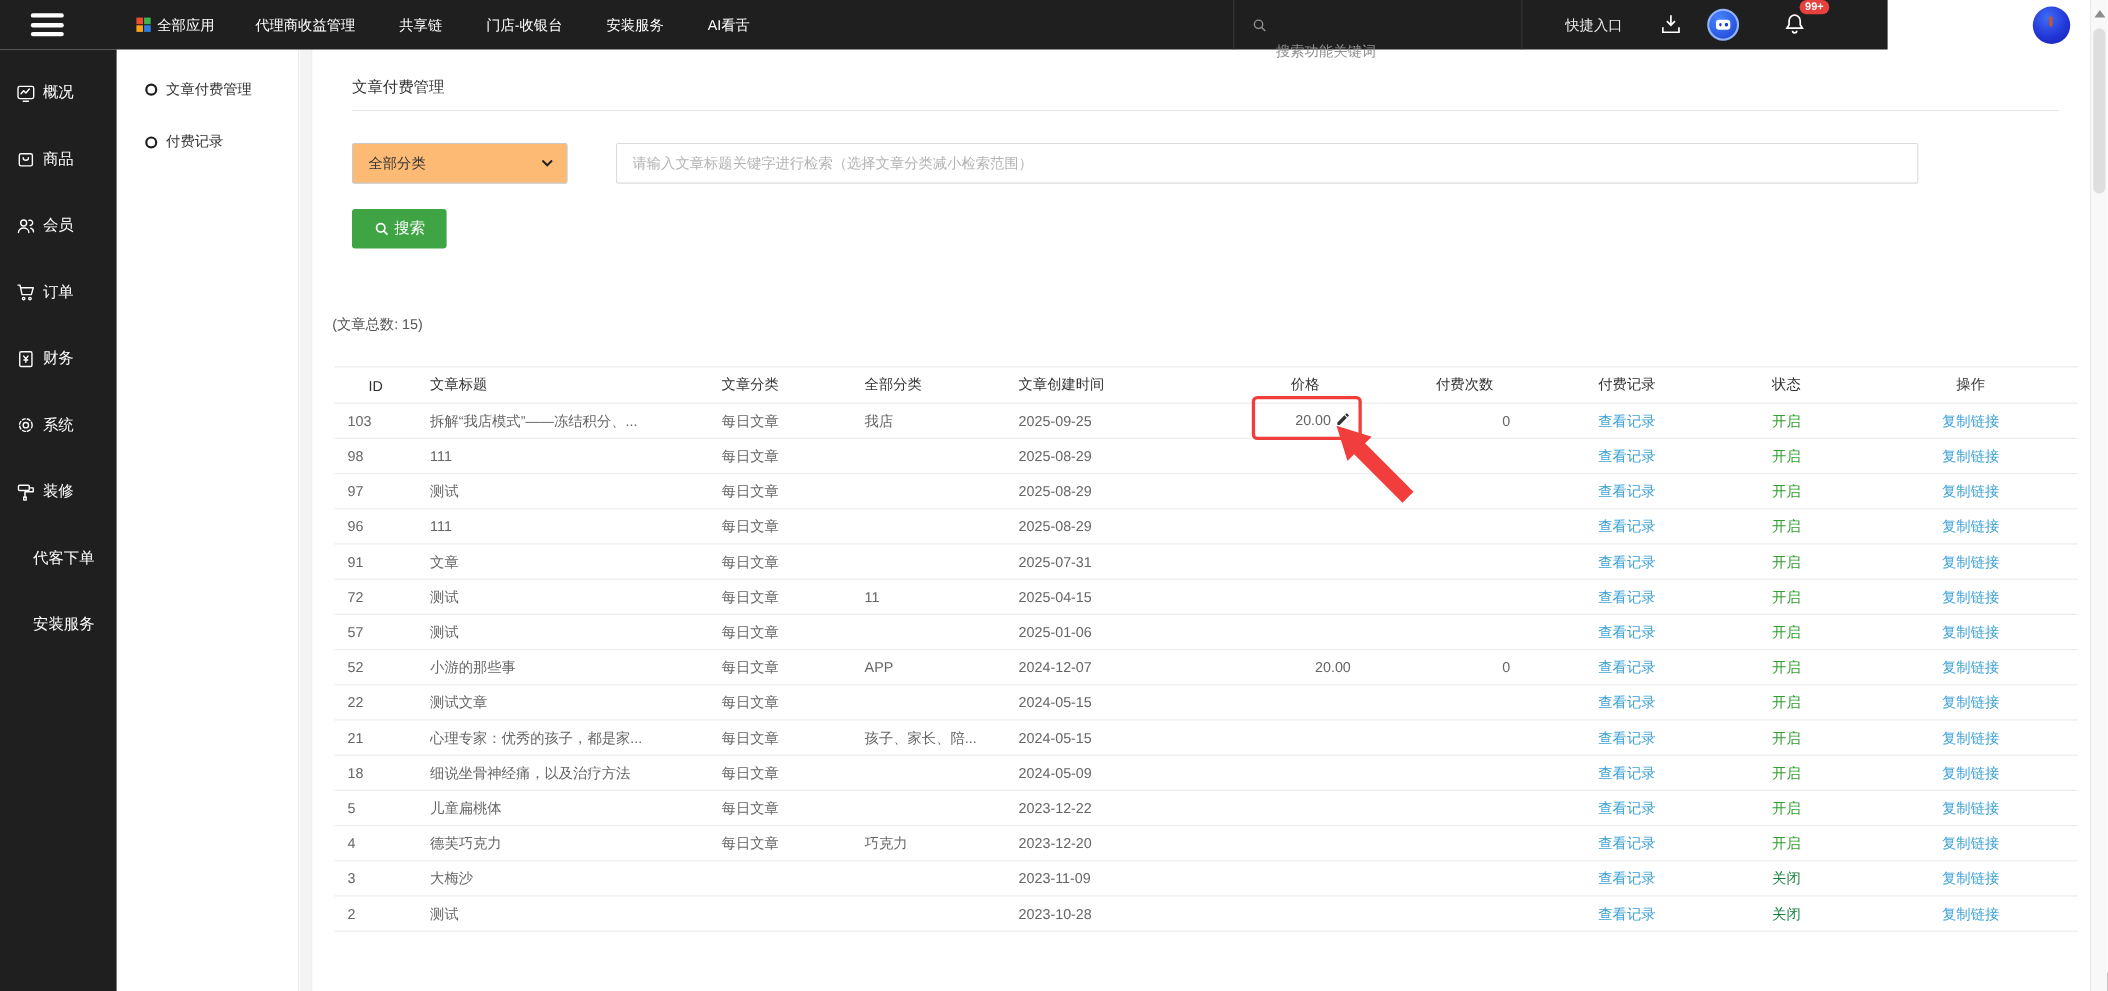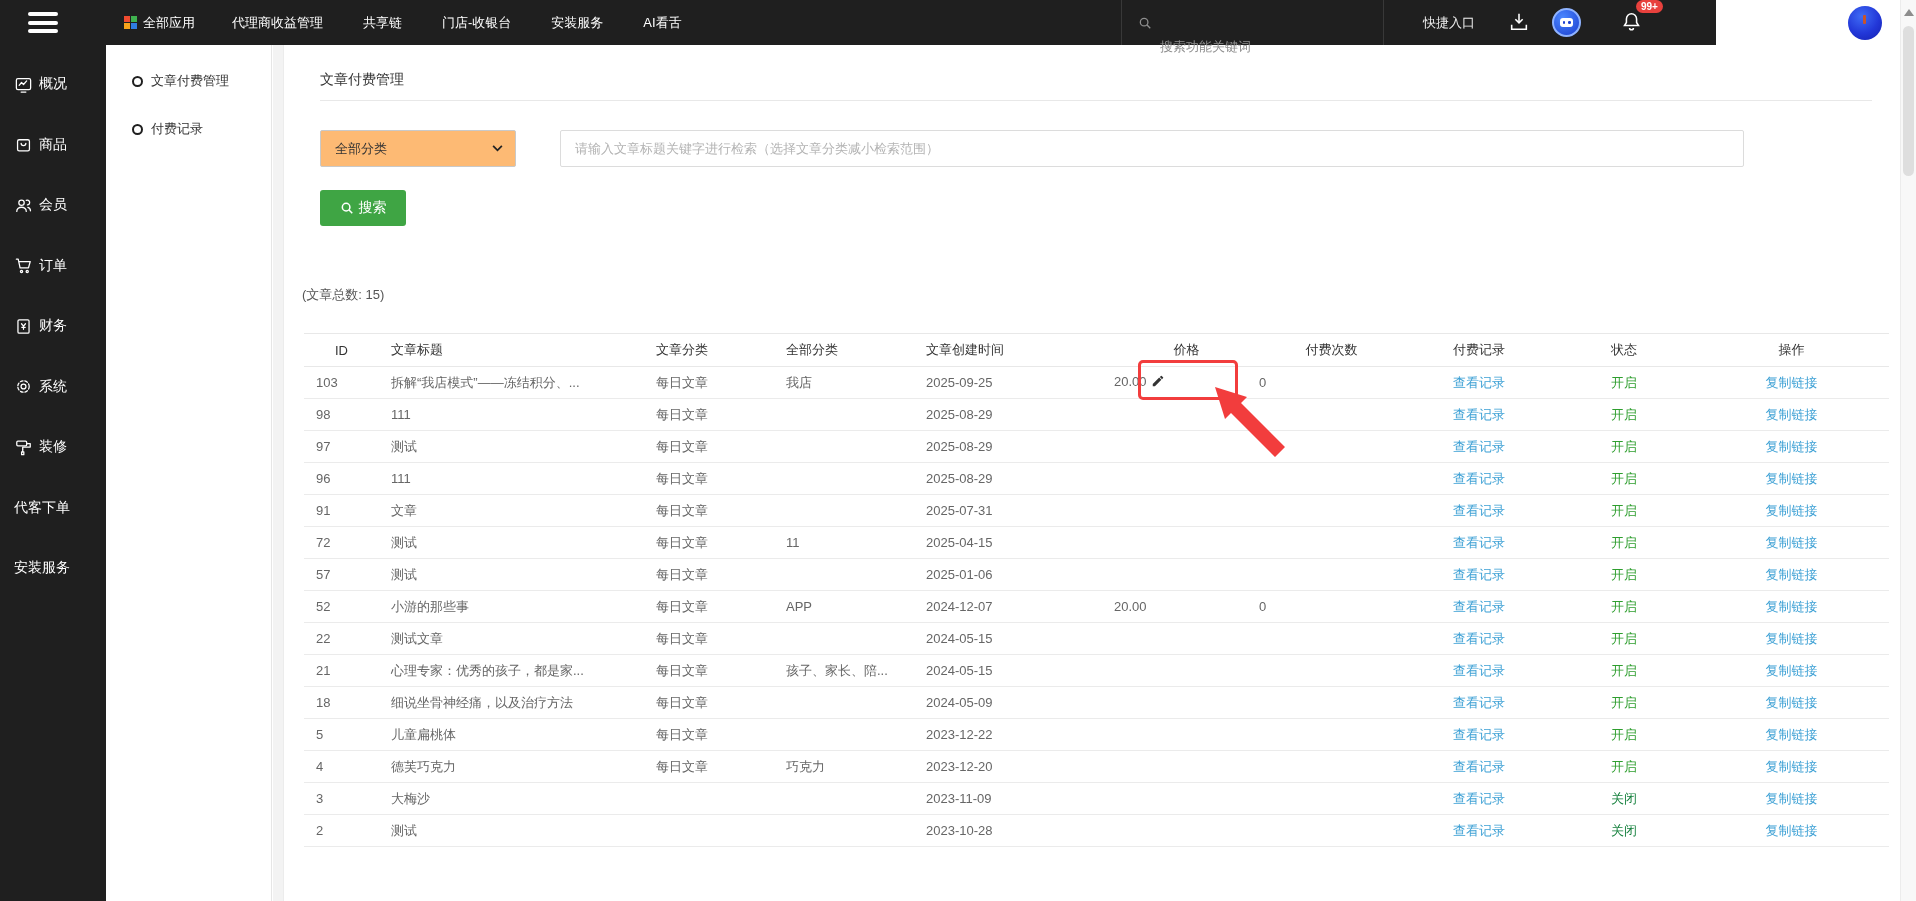--- a/index.html
+++ b/index.html
@@ -32,21 +32,21 @@
   .avatar { position:absolute; left:1848px; top:6px; width:34px; height:34px; border-radius:50%;
     background:radial-gradient(circle at 40% 30%, #3f6cf5 0%, #2237d8 55%, #141fae 100%); cursor:pointer; }
   .avatar:after { content:""; position:absolute; left:15px; top:9px; width:3px; height:9px; background:#c9542a; border-radius:1px; }
 
   
   .sidebar { position:absolute; left:0; top:45px; bottom:0; width:106px; background:#1f1f1f; z-index:4; }
   .sb-item { height:60.5px; display:flex; align-items:center; padding-left:13px; color:#fff; font-size:14px; cursor:pointer; }
   .sb-item:first-child { margin-top:9px; }
   .sb-icon { width:21px; height:21px; margin-right:5px; display:inline-flex; align-items:center; justify-content:center; }
   .sb-icon svg { width:19px; height:19px; }
-  .sb-item.no-icon { padding-left:14px; }
+  .sb-item.no-icon { padding-left:30px; }
 
   
   .submenu { position:absolute; left:106px; top:45px; bottom:0; width:166px; background:#fff; border-right:1px solid #e6e6e6; z-index:3; }
   .sm-item { height:48px; display:flex; align-items:center; padding-left:26px; font-size:13px; color:#333; cursor:pointer; }
   .sm-item:first-child { margin-top:12px; }
   .sm-circle { width:11px; height:11px; border:2px solid #1f1f1f; border-radius:50%; margin-right:8px; flex:none; }
   .gutter { position:absolute; left:273px; top:45px; bottom:0; width:11px; background:#f3f3f3; border-right:1px solid #ececec; }
 
   
   .main { position:absolute; left:284px; top:45px; right:16px; bottom:0; background:#fff; }
@@ -63,21 +63,21 @@
   .total { position:absolute; left:18px; top:241px; font-size:13px; color:#555; }
 
   
   .table-wrap { position:absolute; left:20px; top:288px; width:1585px; }
   table { width:1585px; border-collapse:collapse; table-layout:fixed; border-top:1px solid #e8e8e8; }
   th { height:33px; font-size:13px; font-weight:400; color:#333; border-bottom:1px solid #e8e8e8; }
   td { height:32px; font-size:13px; color:#666; border-bottom:1px solid #ebebeb; white-space:nowrap; overflow:hidden; text-overflow:ellipsis; }
   .c-id,.c-title,.c-cat,.c-kw,.c-date { text-align:left; padding-left:12px; }
   th.c-id,th.c-price,th.c-count,th.c-record,th.c-status,th.c-action { text-align:center; padding-left:0; }
   td.c-id { padding-left:12px; }
-  td.c-price,td.c-count { padding-right:31px; }
+  td.c-price,td.c-count { text-align:right; padding-right:31px; }
   td.c-record,td.c-status,td.c-action { text-align:center; }
   a.link { color:#3ea1d5; text-decoration:none; cursor:pointer; }
   .st-on { color:#2e9e2e; }
   .st-off { color:#15803d; }
   .pencil { display:inline-block; vertical-align:-2px; margin-left:4px; cursor:pointer; }
 
   
   .hl-box { position:absolute; left:834px; top:27px; width:100px; height:40px; border:3px solid #f23d3d; border-radius:5px; z-index:2; pointer-events:none; }
   .hl-arrow { position:absolute; left:905px; top:48px; width:85px; height:85px; z-index:2; pointer-events:none; }
 

